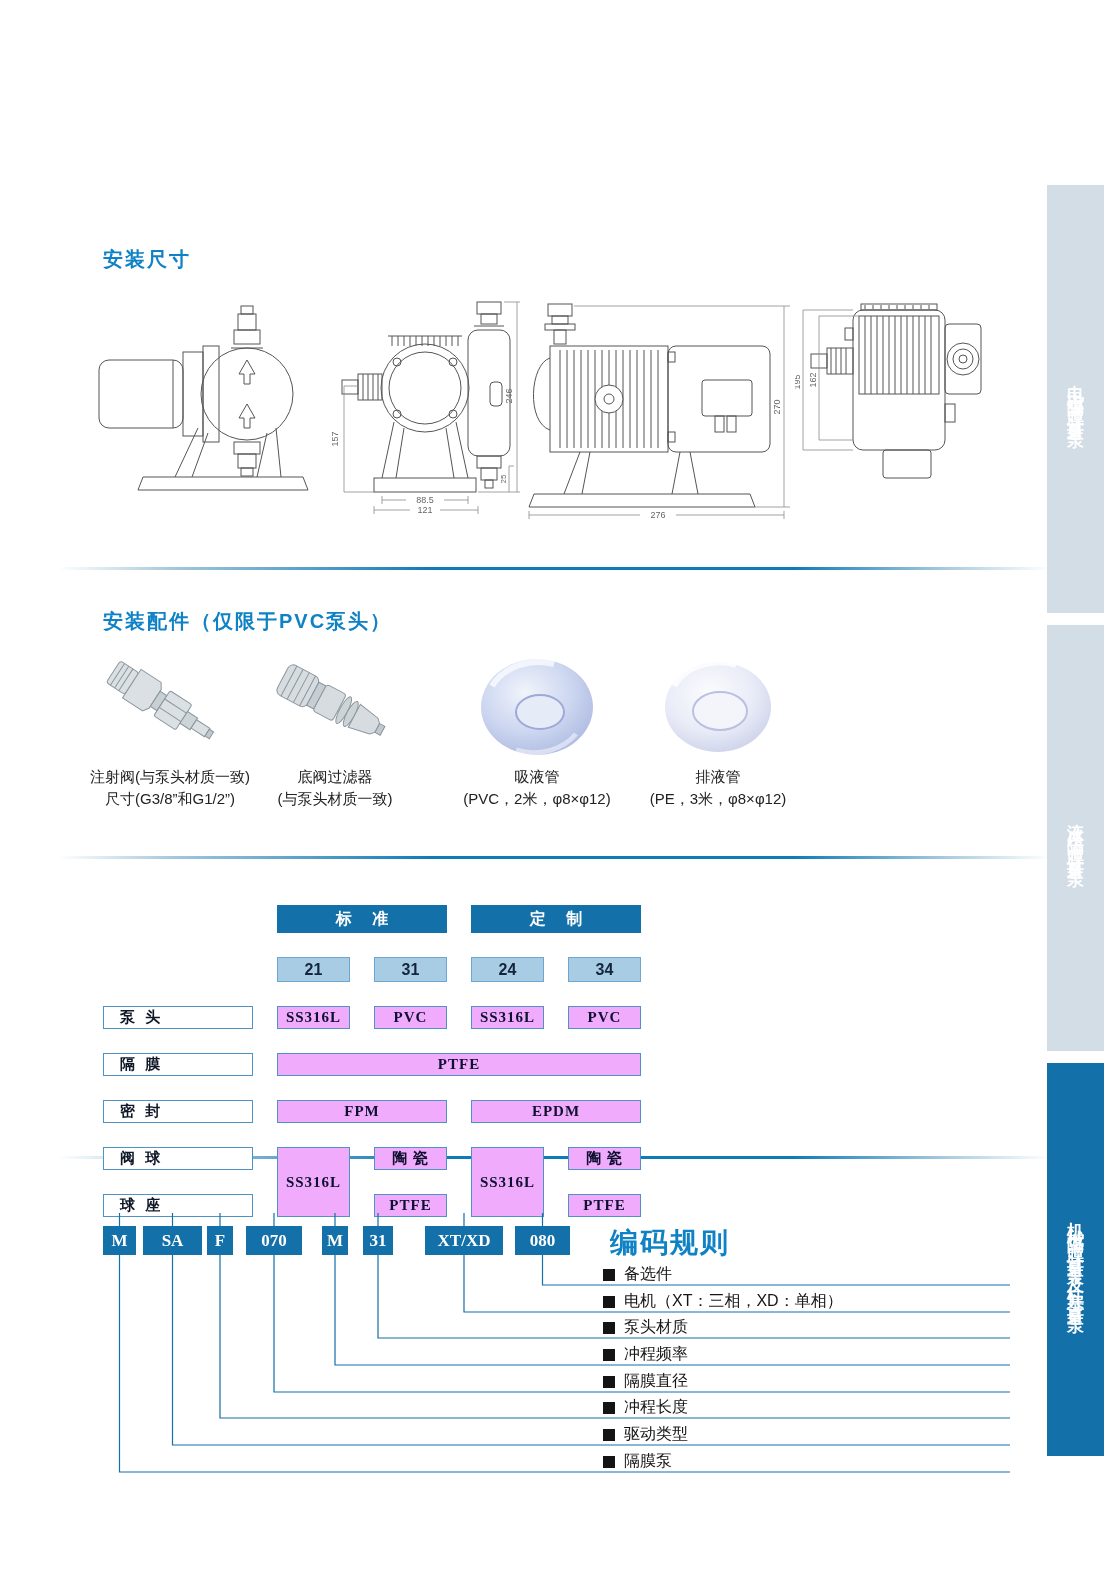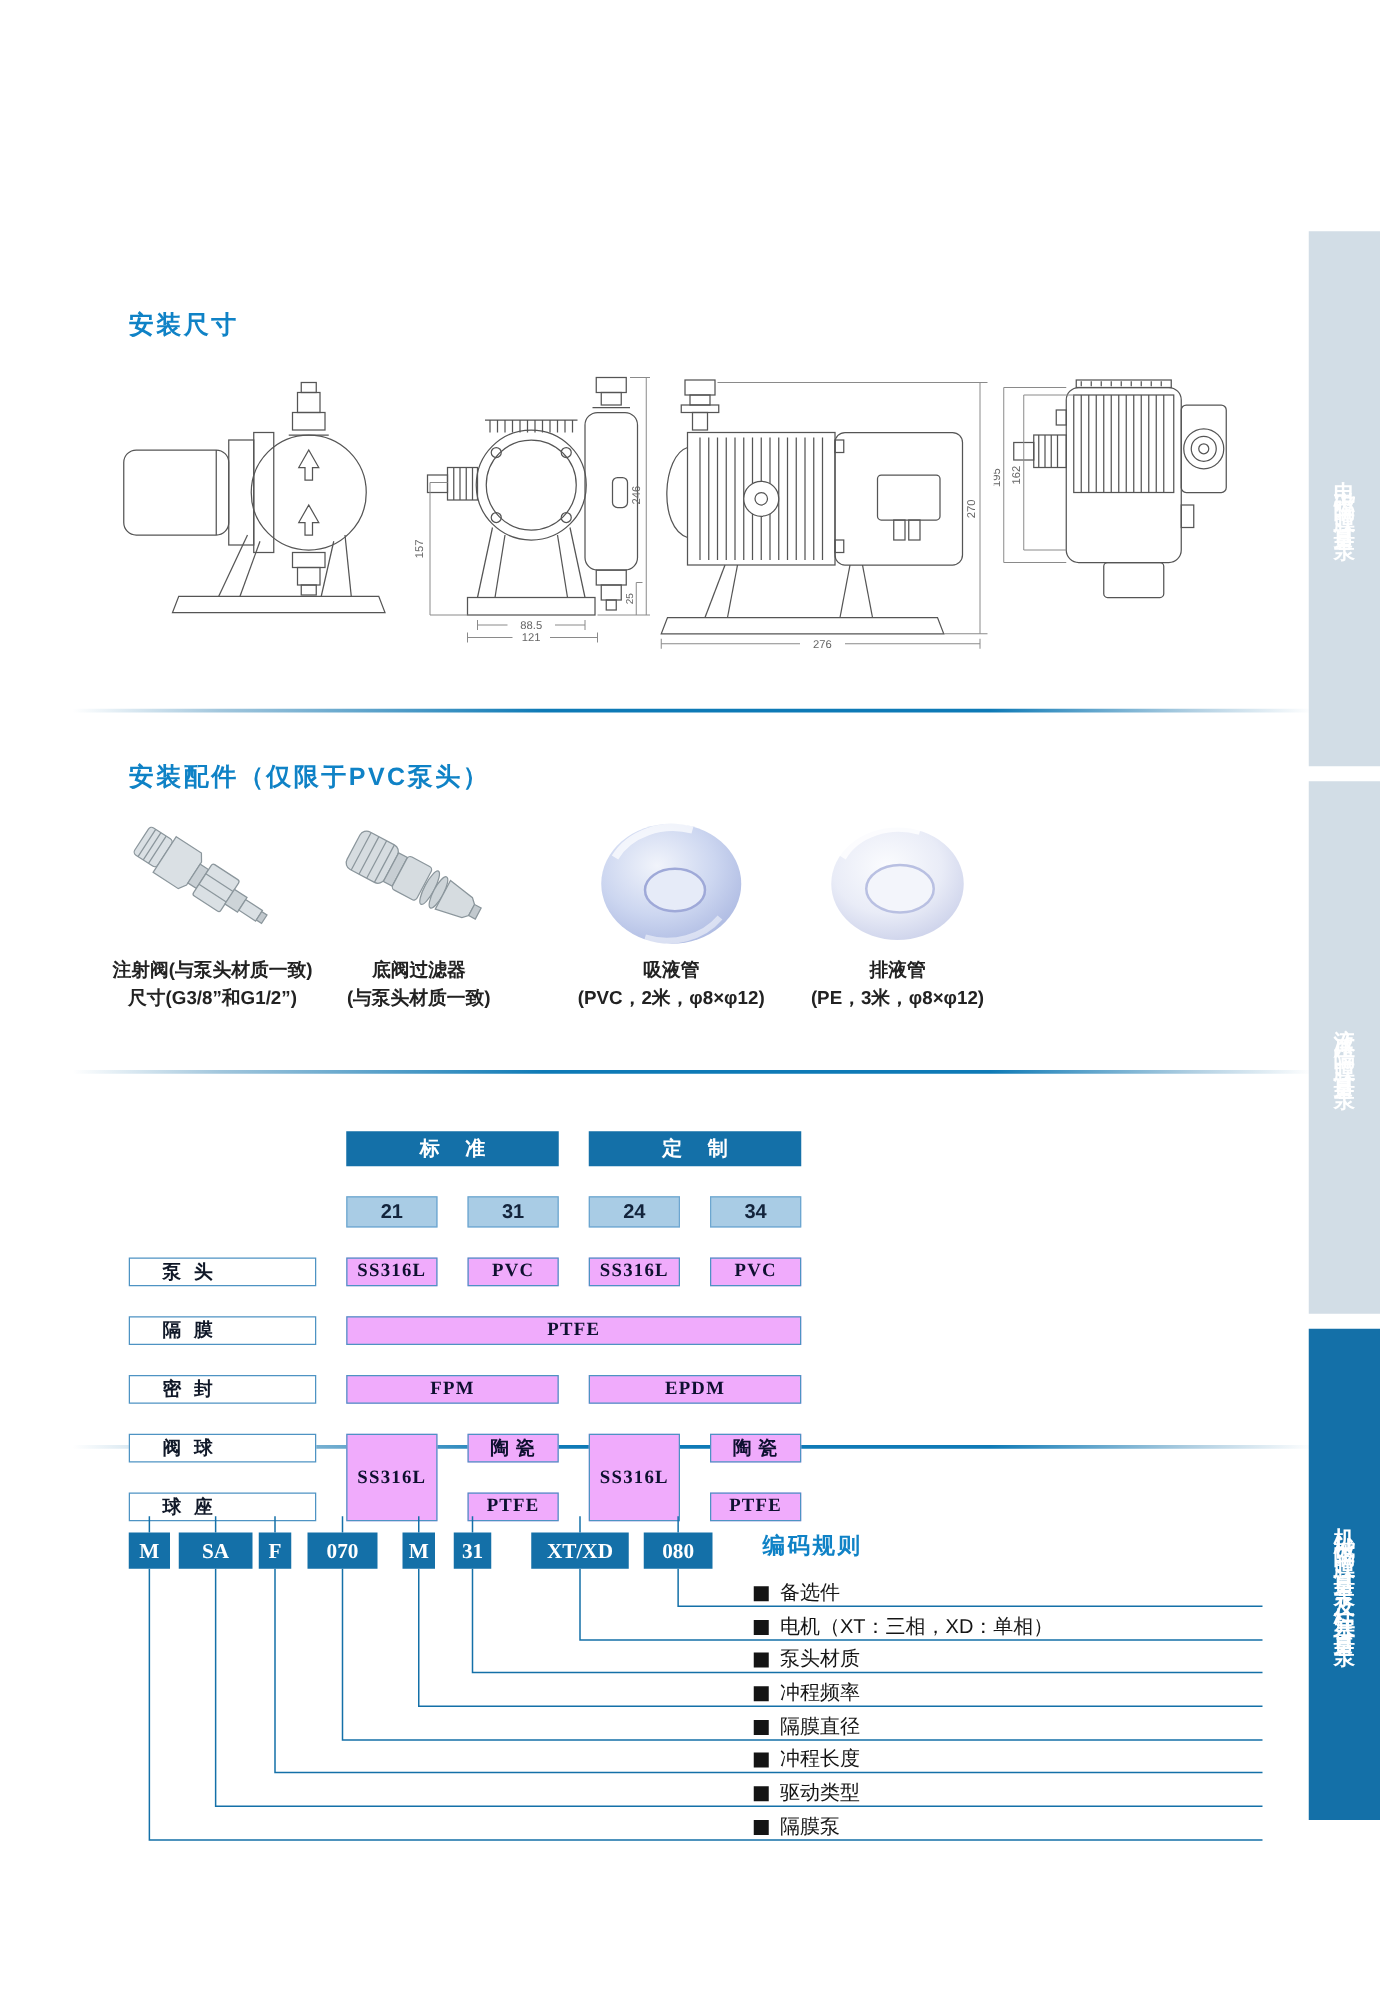--- a/index.html
+++ b/index.html
@@ -14,41 +14,41 @@
   .tab.inactive{background:#d2dde6;}
   .tab.active{background:#1470a8;}
   
   .draw{position:absolute;}
   .draw .ln{stroke:#555;fill:none;stroke-width:1;}
   .draw .dim{stroke:#8a8a8a;fill:none;stroke-width:.8;}
   .dt{font:9px "Liberation Sans",sans-serif;fill:#666;}
   
   .acc{position:absolute;top:650px;text-align:center;}
   .acc .img{height:116px;display:flex;align-items:center;justify-content:center;}
-  .acc .cap{font-size:15px;font-weight:bold;color:#222;line-height:22px;}
+  .acc .cap{font-size:15px;font-weight:normal;color:#222;line-height:22px;}
   
   .mat{position:absolute;left:103px;top:905px;display:grid;
        grid-template-columns:150px 73px 73px 73px 73px;
        grid-template-rows:28px 25px 23px 23px 23px 23px 23px;
        column-gap:7px;row-gap:4px;gap:24px;}
   .hdr{background:#1470a8;color:#fff;font-weight:bold;font-size:16px;letter-spacing:8px;
        display:flex;align-items:center;justify-content:center;padding-left:8px;box-sizing:border-box;}
   .codehdr{background:#a9cce5;border:1.5px solid #6da6d0;color:#13243c;font-weight:bold;font-size:16px;
        display:flex;align-items:center;justify-content:center;box-sizing:border-box;}
   .lblc{border:1.5px solid #4e93c3;background:#fff;display:flex;align-items:center;
-       padding-left:26px;font-weight:bold;font-size:15px;letter-spacing:3px;color:#101828;box-sizing:border-box;}
+       padding-left:16px;font-weight:bold;font-size:15px;letter-spacing:3px;color:#101828;box-sizing:border-box;}
   .valc{border:1.5px solid #4e93c3;background:#f0abfc;display:flex;align-items:center;justify-content:center;
        font-family:"Liberation Serif",serif;font-weight:bold;font-size:15px;color:#0e1030;box-sizing:border-box;letter-spacing:1px;}
   
   .coding{position:absolute;left:90px;top:1200px;width:950px;height:310px;}
   .coding svg{position:absolute;left:0;top:0;}
   .code-box{position:absolute;top:26px;height:29px;background:#1470a8;color:#fff;
        font-family:"Liberation Serif",serif;font-weight:bold;font-size:17px;
        display:flex;align-items:center;justify-content:center;}
-  .coding-title{position:absolute;left:520px;top:24px;font-size:18px;font-weight:bold;color:#0f82c6;letter-spacing:2px;}
+  .coding-title{position:absolute;left:520px;top:24px;font-size:28px;font-weight:bold;color:#0f82c6;letter-spacing:2px;}
   .legend-item{position:absolute;left:513px;height:21px;display:flex;align-items:center;font-size:16px;color:#151515;}
   .bullet{width:12px;height:12px;background:#141414;display:inline-block;margin-right:9px;flex:0 0 auto;}
 </style>
 </head>
 <body>
 
 <div class="page">
 
   <div class="divider" style="top:567px"></div>
   <div class="divider" style="top:856px"></div>

